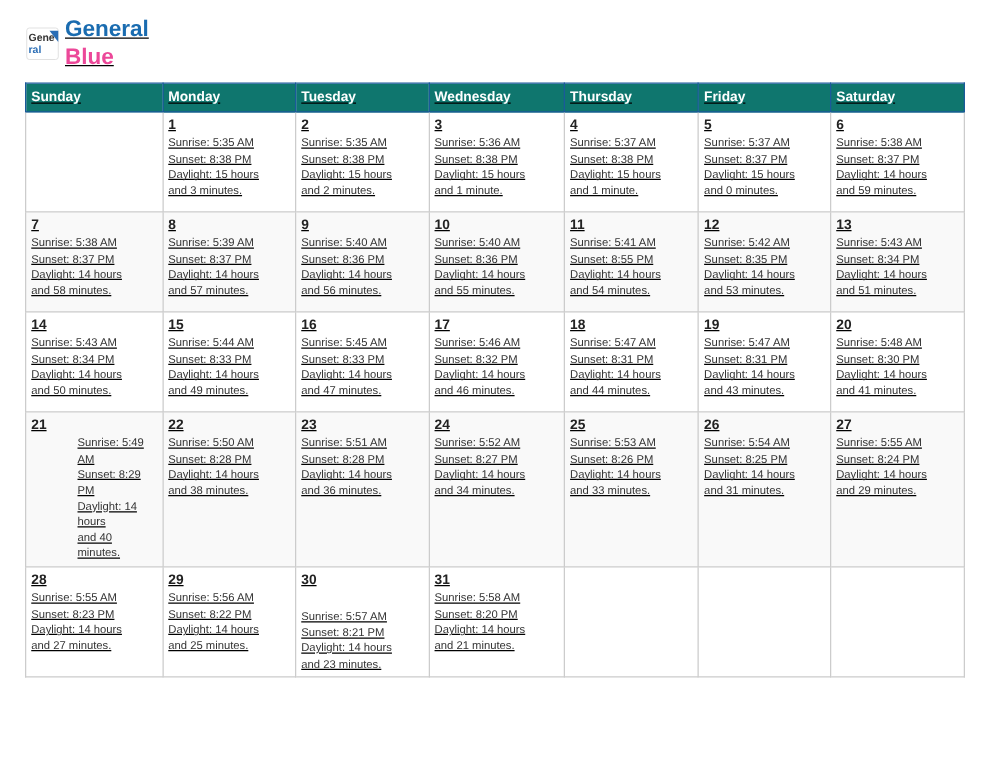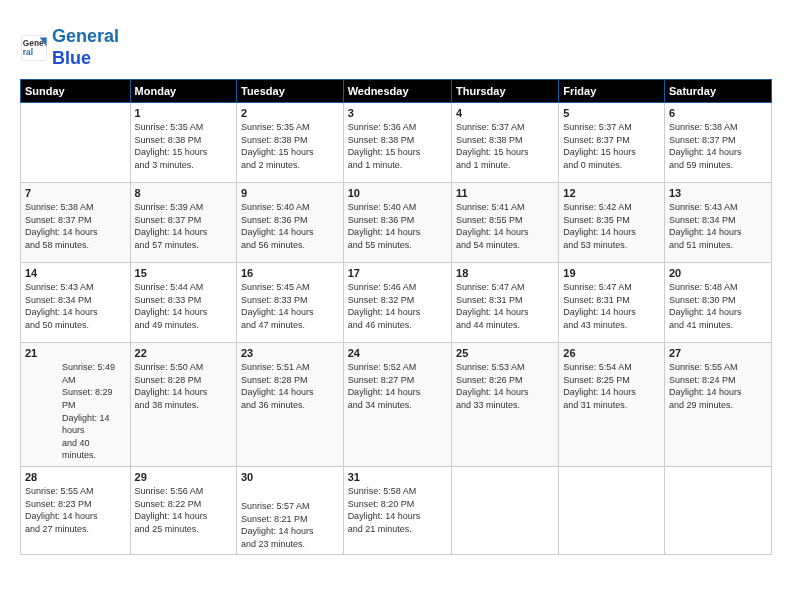--- a/index.html
+++ b/index.html
@@ -6,22 +6,23 @@
     body {
       font-family: Arial, sans-serif;
       background: #fff;
       width: 792px;
       height: 612px;
       overflow: hidden;
     }
     .page {
       width: 792px;
       min-height: 612px;
-      padding: 26px 20px 10px 20px;
+      padding: 13px 20px 10px 20px;
       background: #fff;
+      text-decoration: underline;
     }
     .header {
       display: flex;
       align-items: flex-start;
       justify-content: space-between;
       margin-bottom: 10px;
     }
     .logo {
       display: flex;
       align-items: center;
@@ -53,21 +54,21 @@
     .location {
       font-size: 14px;
       color: #555;
     }
     table {
       width: 100%;
       border-collapse: collapse;
       font-size: 9.5px;
     }
     thead tr th {
-      background-color: #000000;
+      background-color: #0f766e;
       color: #fff;
       padding: 5px 4px;
       text-align: left;
       font-size: 11px;
       font-weight: bold;
       border: 1px solid #1a5a9a;
     }
     tbody tr td {
       border: 1px solid #ccc;
       padding: 4px 4px;
@@ -102,21 +103,21 @@
     <div class="logo">
       <svg class="logo-icon" viewBox="0 0 40 40" xmlns="http://www.w3.org/2000/svg">
         <rect x="2" y="2" width="36" height="36" rx="3" fill="#fff" stroke="#ddd" stroke-width="1"></rect>
         <text x="4" y="17" font-family="Arial" font-weight="bold" font-size="12" fill="#333">Gene</text>
         <text x="4" y="30" font-family="Arial" font-weight="bold" font-size="12" fill="#2a6db5">ral</text>
         <polygon points="28,5 38,5 38,18" fill="#2a6db5"></polygon>
       </svg>
       <div>
         <div class="logo-text">
           <span>General</span><br>
-          <span style="color:#1d4ed8;">Blue</span>
+          <span style="color:#ec4899;">Blue</span>
         </div>
       </div>
     </div>
     <div class="title-block">
     </div>
   </div>
 
   <table>
     <thead>
       <tr>

